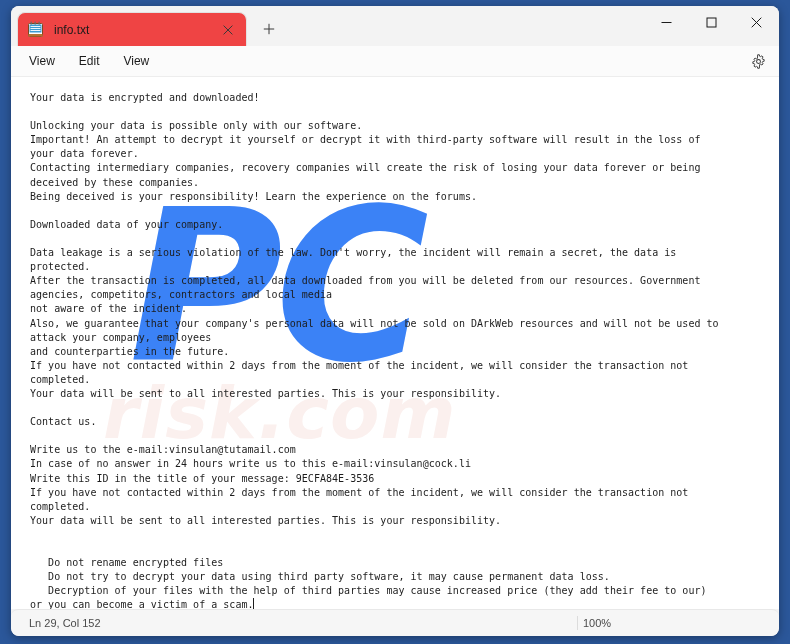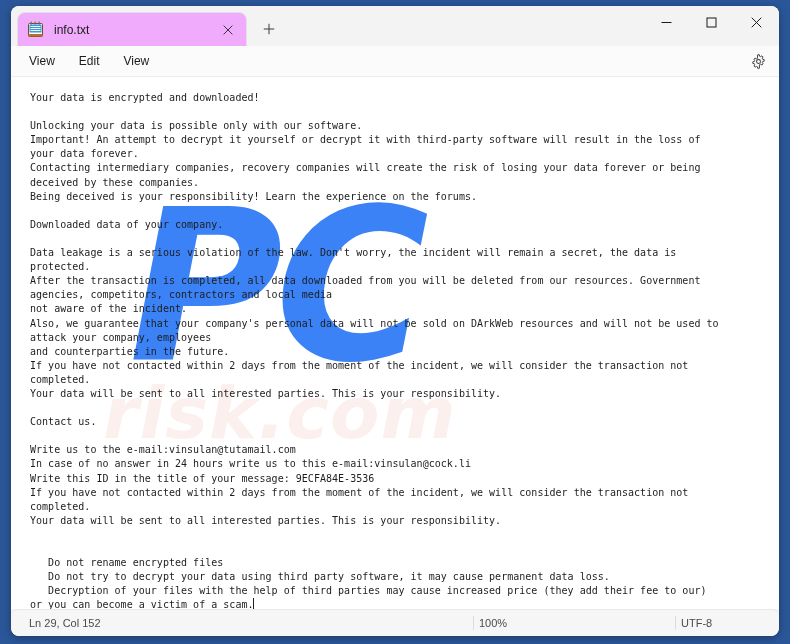--- a/index.html
+++ b/index.html
@@ -48,21 +48,21 @@
     align-items: flex-end;
     height: 40px;
     padding-left: 6px;
     flex: 1 1 auto;
     min-width: 0;
   }
   .tab {
     display: flex;
     align-items: center;
     height: 34px;
-    background: #f0abfc;
+    background: #ef4444;
     border-radius: 8px 8px 0 0;
     padding: 0 6px 0 9px;
     min-width: 230px;
     max-width: 240px;
     box-sizing: border-box;
     position: relative;
     border: 1px solid #e2e2e2;
     border-bottom: none;
   }
   .tab-icon {
@@ -365,17 +365,16 @@
    Do not rename encrypted files
    Do not try to decrypt your data using third party software, it may cause permanent data loss.
    Decryption of your files with the help of third parties may cause increased price (they add their fee to our)
 or you can become a victim of a scam.</span><span class="caret"></span></div>
     </div>
 
     <div id="statusbar">
       <div class="status-left">Ln 29, Col 152</div>
       <div class="status-cell zoom-cell">100%</div>
       <div class="status-cell eol-cell">Windows (CRLF)</div>
-      <div class="status-cell enc-cell">UTF-8</div>
     </div>
 
   </div>
 </div>
 
 </body></html>

